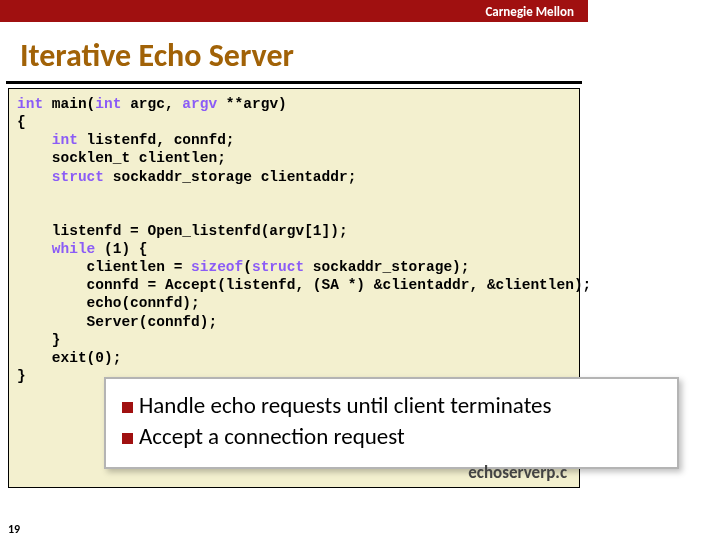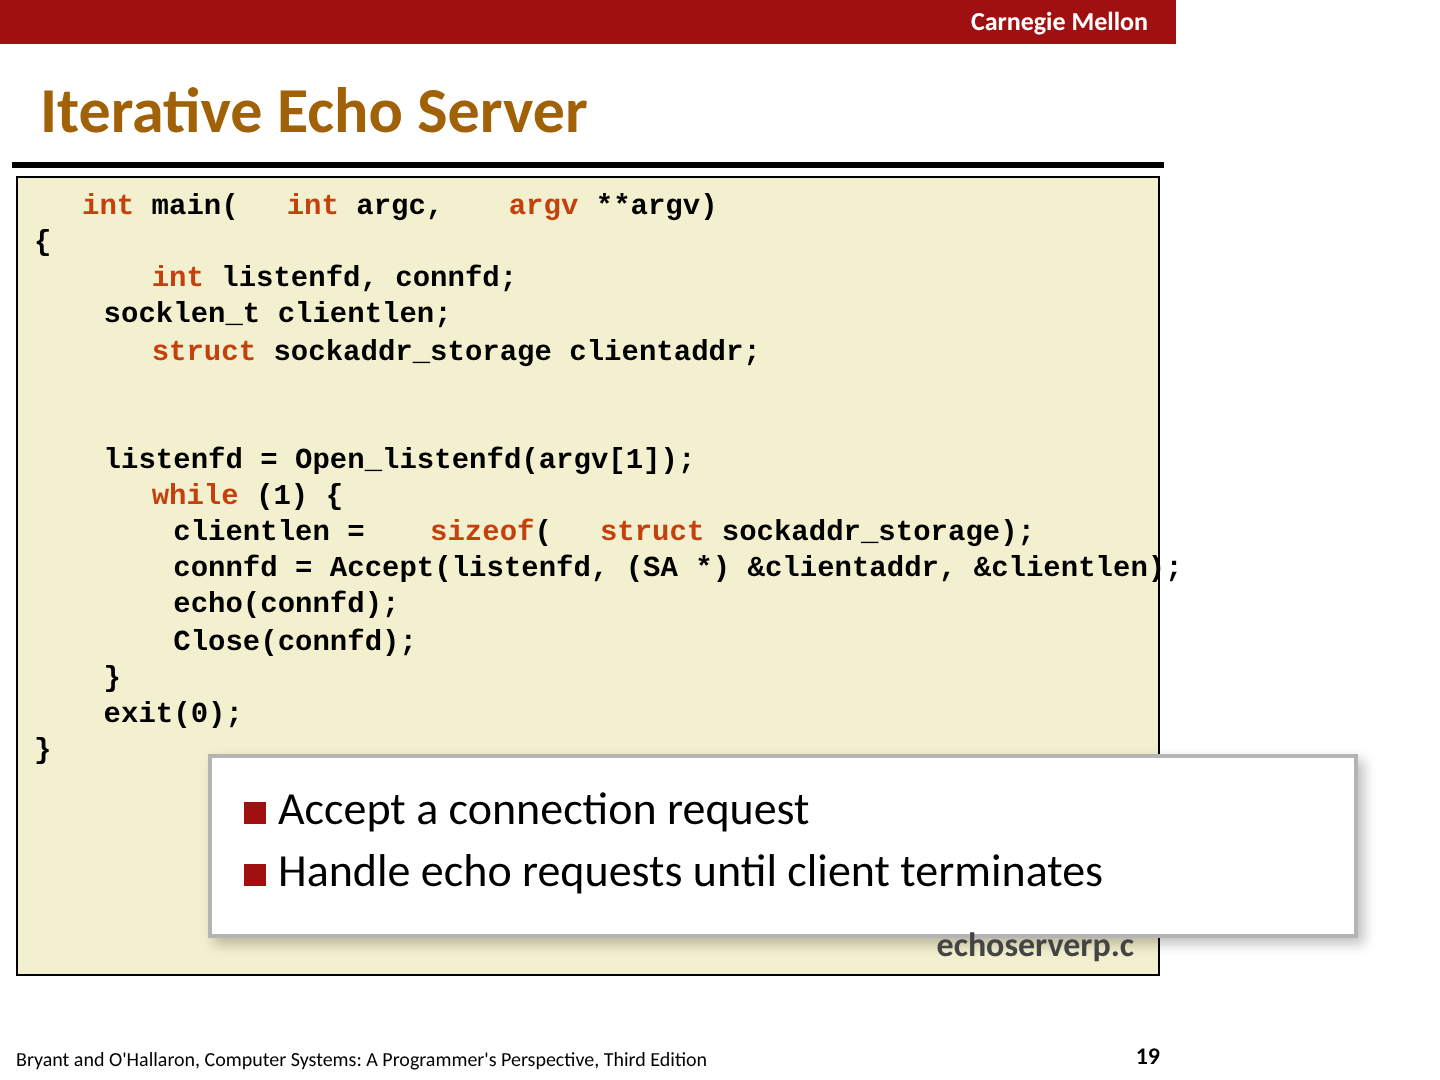--- a/index.html
+++ b/index.html
@@ -3,21 +3,21 @@
 <meta charset="utf-8">
 <style>
   * { margin: 0; padding: 0; box-sizing: border-box; }
   html, body { width: 720px; height: 540px; font-family: Calibri, Arial, sans-serif; background: #fff; }
   .slide { width: 588px; height: 540px; position: relative; background: #fff; }
   .brandbar { height: 22px; background: #a01010; display: flex; align-items: center; justify-content: flex-end; padding-right: 14px; }
   .brandbar span { color: #fff; font-weight: 700; font-size: 13px; }
   .title { font-size: 32px; font-weight: 700; padding: 14px 0 6px 20px; color: #a16207; }
   .rule { height: 3px; background: #000; margin: 0 6px; }
   .codebox { margin: 4px 8px 0 8px; background: #f3f0cf; border: 1.5px solid #000; padding: 6px 8px 8px 8px; font-family: "Courier New", monospace; font-size: 14.5px; line-height: 1.25; font-weight: 700; color: #000; position: relative; height: 400px; }
-  .codebox .kw { color: #c2410c; margin-left: 24px; }
+  .codebox .kw { color: #8b5cf6; }
   .codebox pre { white-space: pre; font-family: inherit; }
   .notes { position: absolute; left: 95px; top: 288px; width: 575px; background: #fff; border: 2px solid #b4b4b4; box-shadow: 3px 3px 6px rgba(0,0,0,0.25); padding: 10px 16px 14px 16px; }
   .notes .row { display: flex; align-items: baseline; gap: 6px; margin: 2px 0; }
   .notes .sq { width: 11px; height: 11px; background: #a01010; display: inline-block; margin-top: 7px; flex: none; }
   .notes .txt { font-size: 23px; color: #000; font-family: Calibri, Arial, sans-serif; font-weight: 400; }
   .filelabel { position: absolute; right: 12px; bottom: 4px; font-family: Calibri, Arial, sans-serif; font-size: 17px; font-weight: 700; color: #444; }
   .footer { position: absolute; bottom: 4px; left: 8px; right: 8px; display: flex; justify-content: space-between; align-items: flex-end; font-size: 10px; color: #000; font-family: Calibri, Arial, sans-serif; }
   .footer .pg { font-size: 12px; font-weight: 700; }
 </style>
 </head>
@@ -38,37 +38,36 @@
 <span>    </span><span class="kw">int</span><span> listenfd, connfd;</span>
 <span>    socklen_t clientlen;</span>
 <span>    </span><span class="kw">struct</span><span> sockaddr_storage clientaddr;</span>
 <span> </span>
 <span> </span>
 <span>    listenfd = Open_listenfd(argv[1]);</span>
 <span>    </span><span class="kw">while</span><span> (1) {</span>
 <span>        clientlen = </span><span class="kw">sizeof</span><span>(</span><span class="kw">struct</span><span> sockaddr_storage);</span>
 <span>        connfd = Accept(listenfd, (SA *) &amp;clientaddr, &amp;clientlen);</span>
 <span>        echo(connfd);</span>
-<span>        Close(connfd);</span>
+<span>        Server(connfd);</span>
 <span>    }</span>
 <span>    exit(0);</span>
 <span>}</span></pre>
 
     <div class="notes">
       <div class="row">
         <span class="sq"></span>
-        <span class="txt">Accept a connection request</span>
+        <span class="txt">Handle echo requests until client terminates</span>
       </div>
       <div class="row">
         <span class="sq"></span>
-        <span class="txt">Handle echo requests until client terminates</span>
+        <span class="txt">Accept a connection request</span>
       </div>
     </div>
 
     <div class="filelabel">echoserverp.c</div>
   </div>
 
   <div class="footer">
-    <span>Bryant and O'Hallaron, Computer Systems: A Programmer's Perspective, Third Edition</span>
     <span class="pg">19</span>
   </div>
 
 </div>
 
 </body></html>

